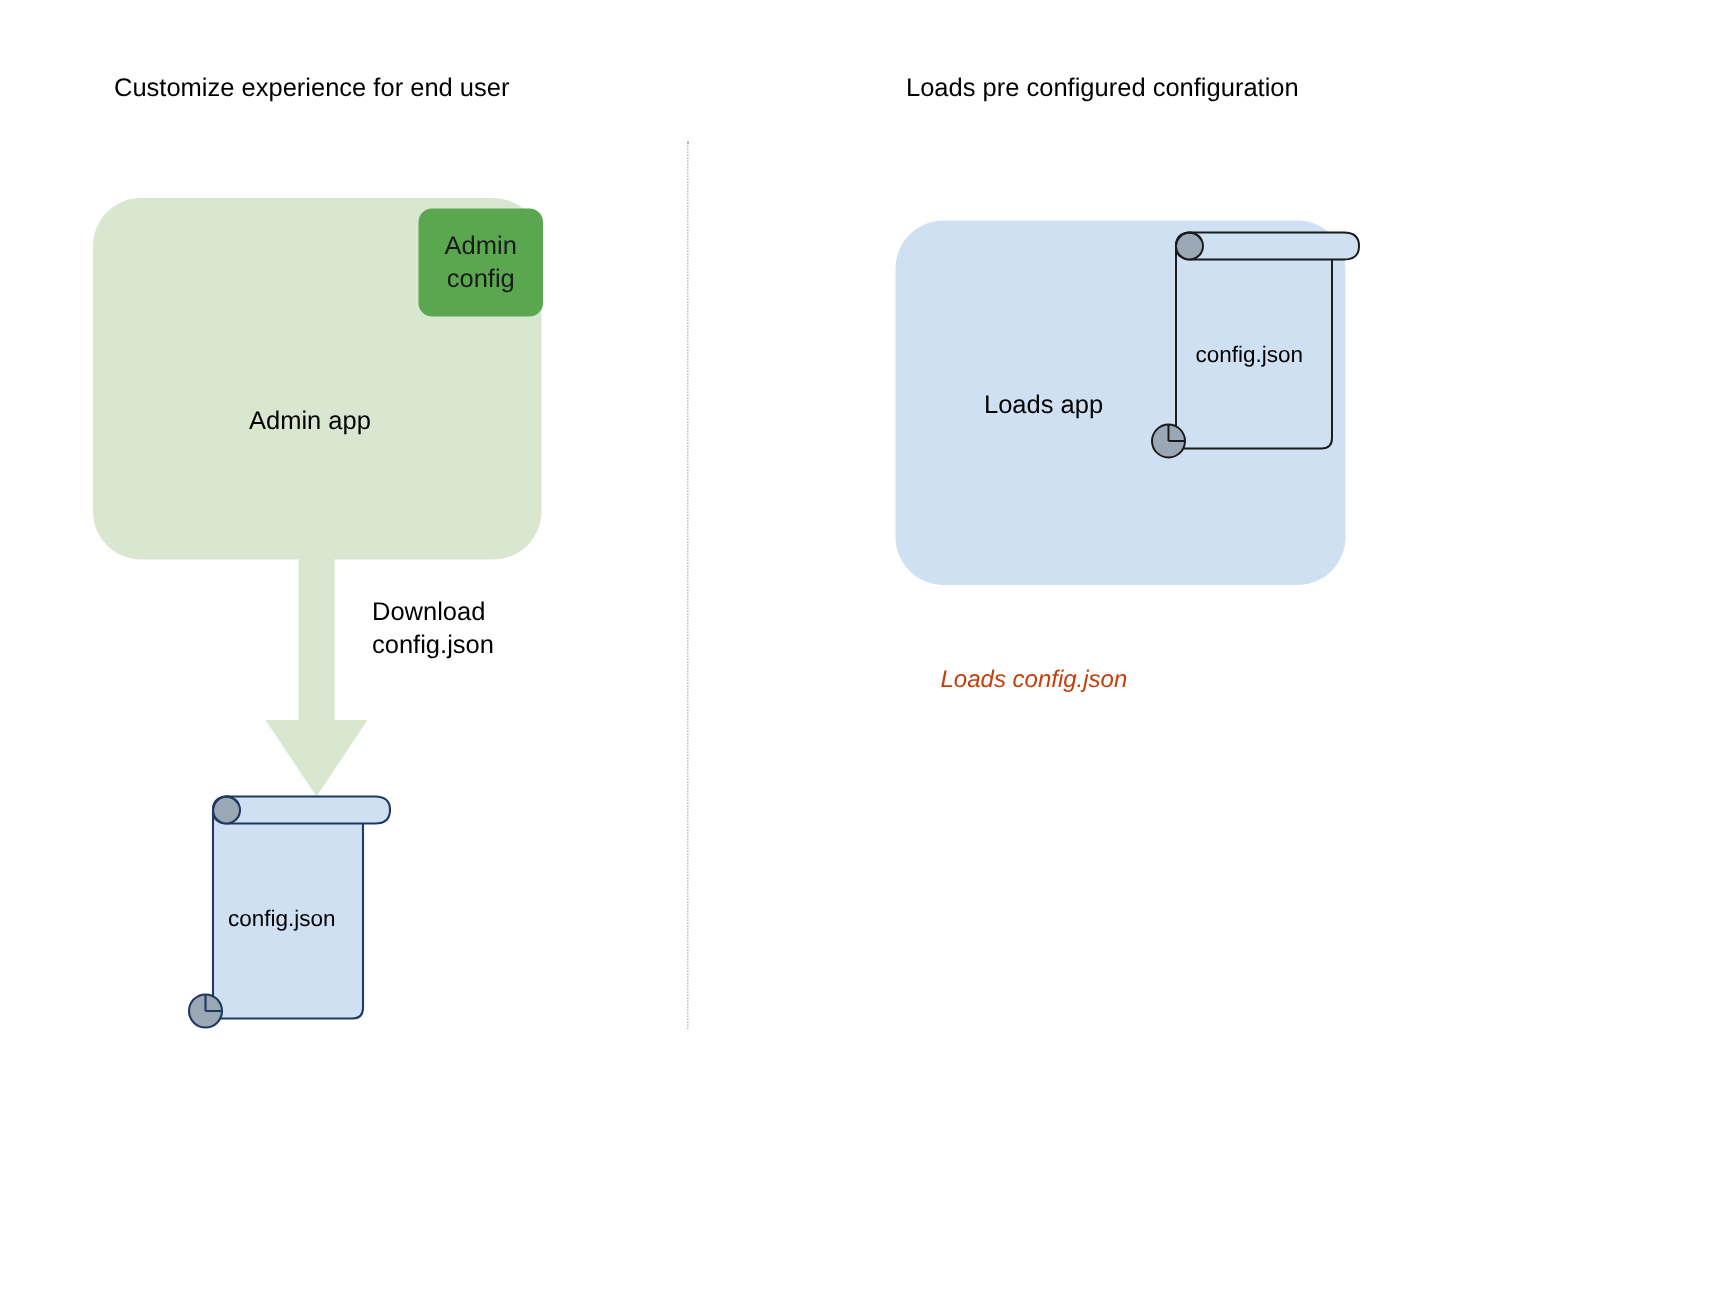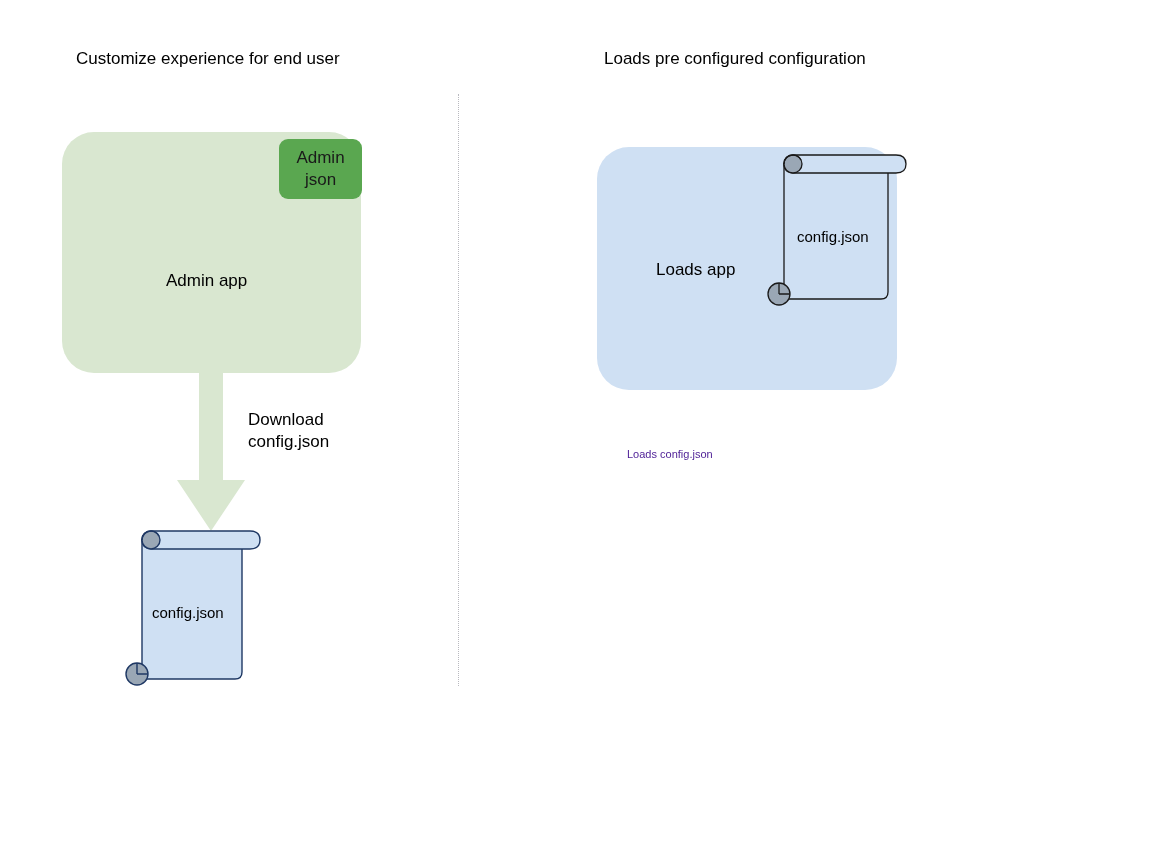--- a/index.html
+++ b/index.html
@@ -68,21 +68,21 @@
   }
   #admin-app-label { left: 166px; top: 244px; margin-top: 27px; }
   #demo-app-label  { left: 656px; top: 260px; }
 
   
   #admin-panel-box {
     position: absolute;
     left: 279px;
     top: 139px;
     width: 83px;
-    height: 60px;
+    height: 72px;
     background: #5aa750;
     border-radius: 9px;
     display: flex;
     align-items: center;
     justify-content: center;
   }
   #admin-panel-label {
     font-size: 17px;
     line-height: 22px;
     text-align: center;
@@ -93,21 +93,21 @@
   #download-arrow {
     position: absolute;
     left: 176px;
     top: 370px;
     width: 70px;
     height: 162px;
   }
   .arrow-caption {
     position: absolute;
     left: 248px;
-    top: 409px;
+    top: 397px;
     font-size: 17px;
     line-height: 22px;
     white-space: nowrap;
     color: #000;
   }
 
   
   .scroll-shape {
     position: absolute;
   }
@@ -131,45 +131,46 @@
     color: #000;
   }
   #scroll-left-label  { left: 152px; top: 604px; }
   #scroll-right-label { left: 797px; top: 228px; }
 
   
   #loads-caption {
     position: absolute;
     left: 627px;
     top: 444px;
-    font-size: 11px;
+    font-size: 16px;
     line-height: 20px;
     white-space: nowrap;
-    color: #4c1d95;
+    color: #c2410c;
+    font-style: italic;
   }
 </style>
 </head>
 <body>
 
 <div class="canvas">
 
   <div class="heading" id="heading-left">Customize experience for end user</div>
 
   <div class="heading" id="heading-right">Loads pre configured configuration</div>
 
   <div class="divider"></div>
 
   <div class="app-box" id="admin-app-box"></div>
 
   <div class="app-label" id="admin-app-label">Admin app</div>
 
   <div id="admin-panel-box">
     <div id="admin-panel-label">
       <span>Admin</span><br>
-      <span>json</span>
+      <span>config</span>
     </div>
   </div>
 
   <svg id="download-arrow" viewBox="0 0 70 162">
     <polygon points="23,0 47,0 47,110 69,110 35,161 1,110 23,110" fill="#d9e7d0"></polygon>
   </svg>
 
   <div class="arrow-caption">
     <span>Download</span><br>
     <span>config.json</span>

